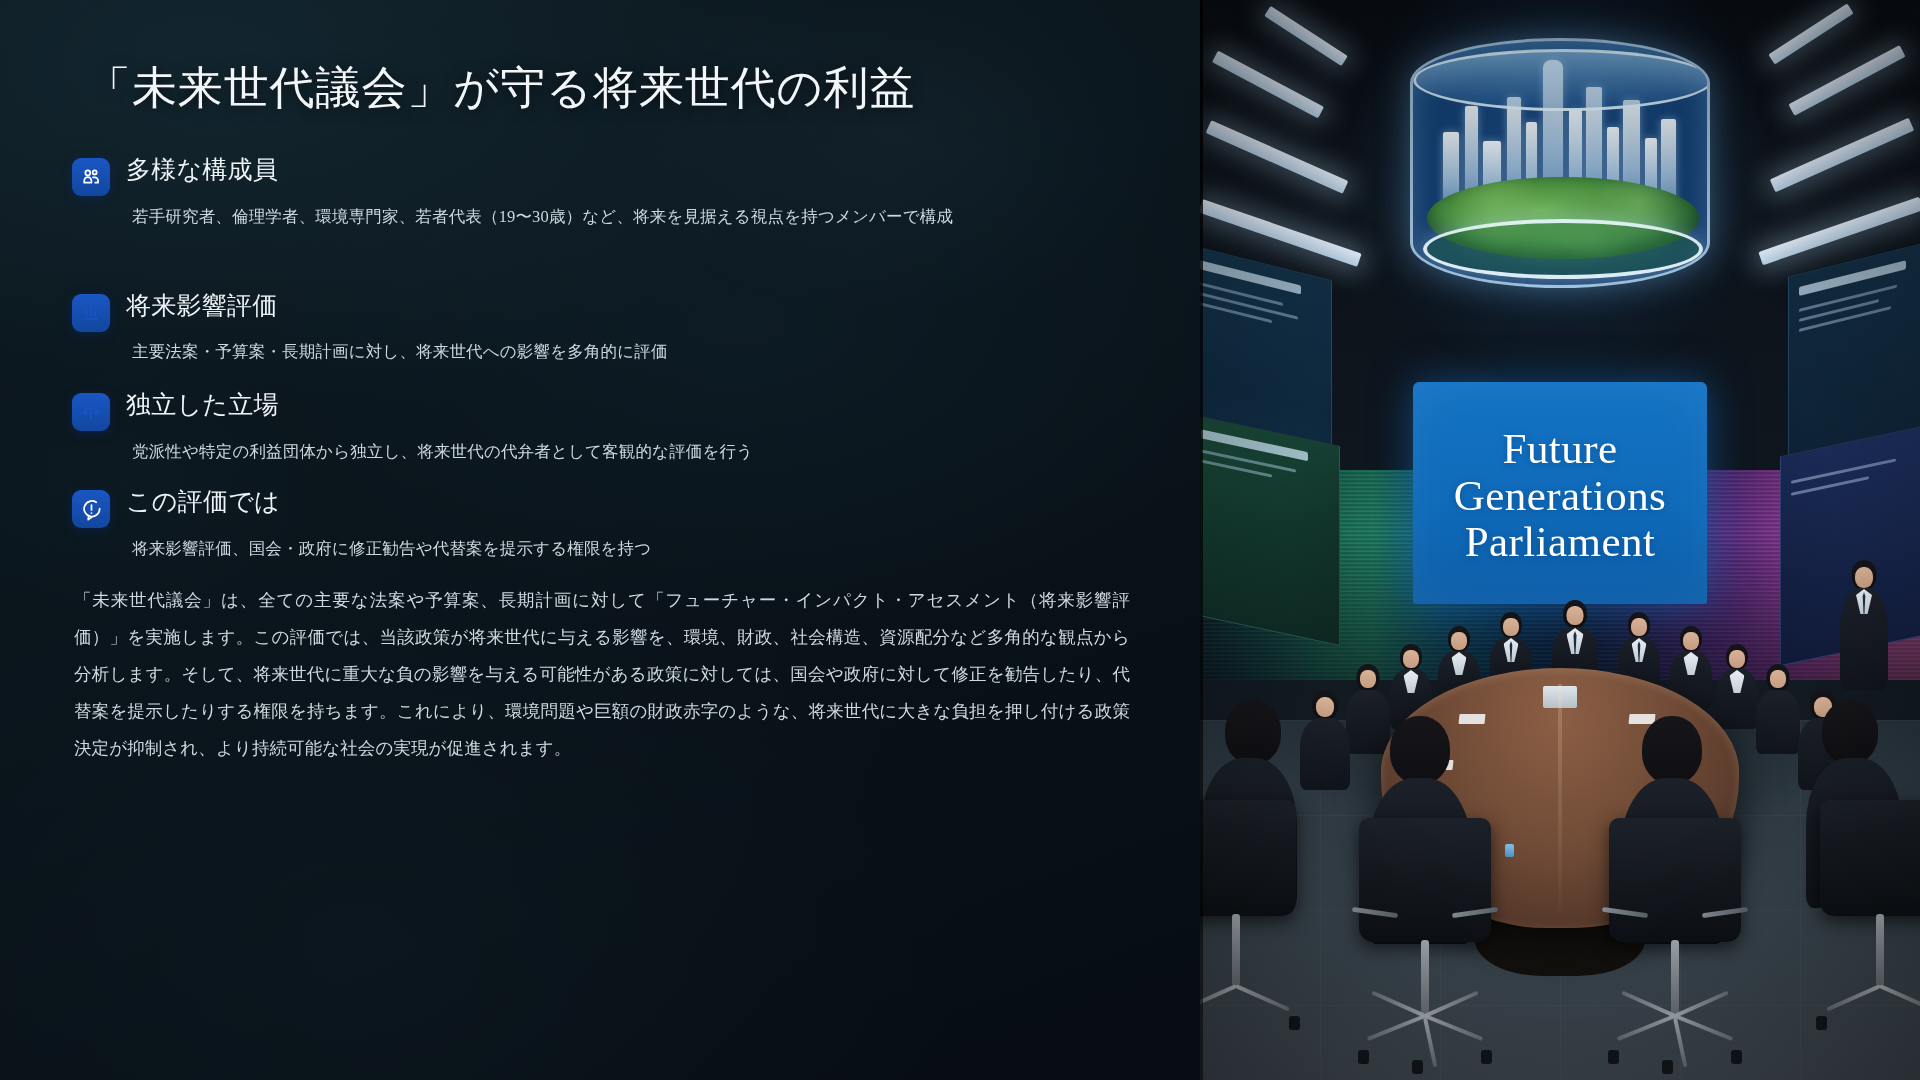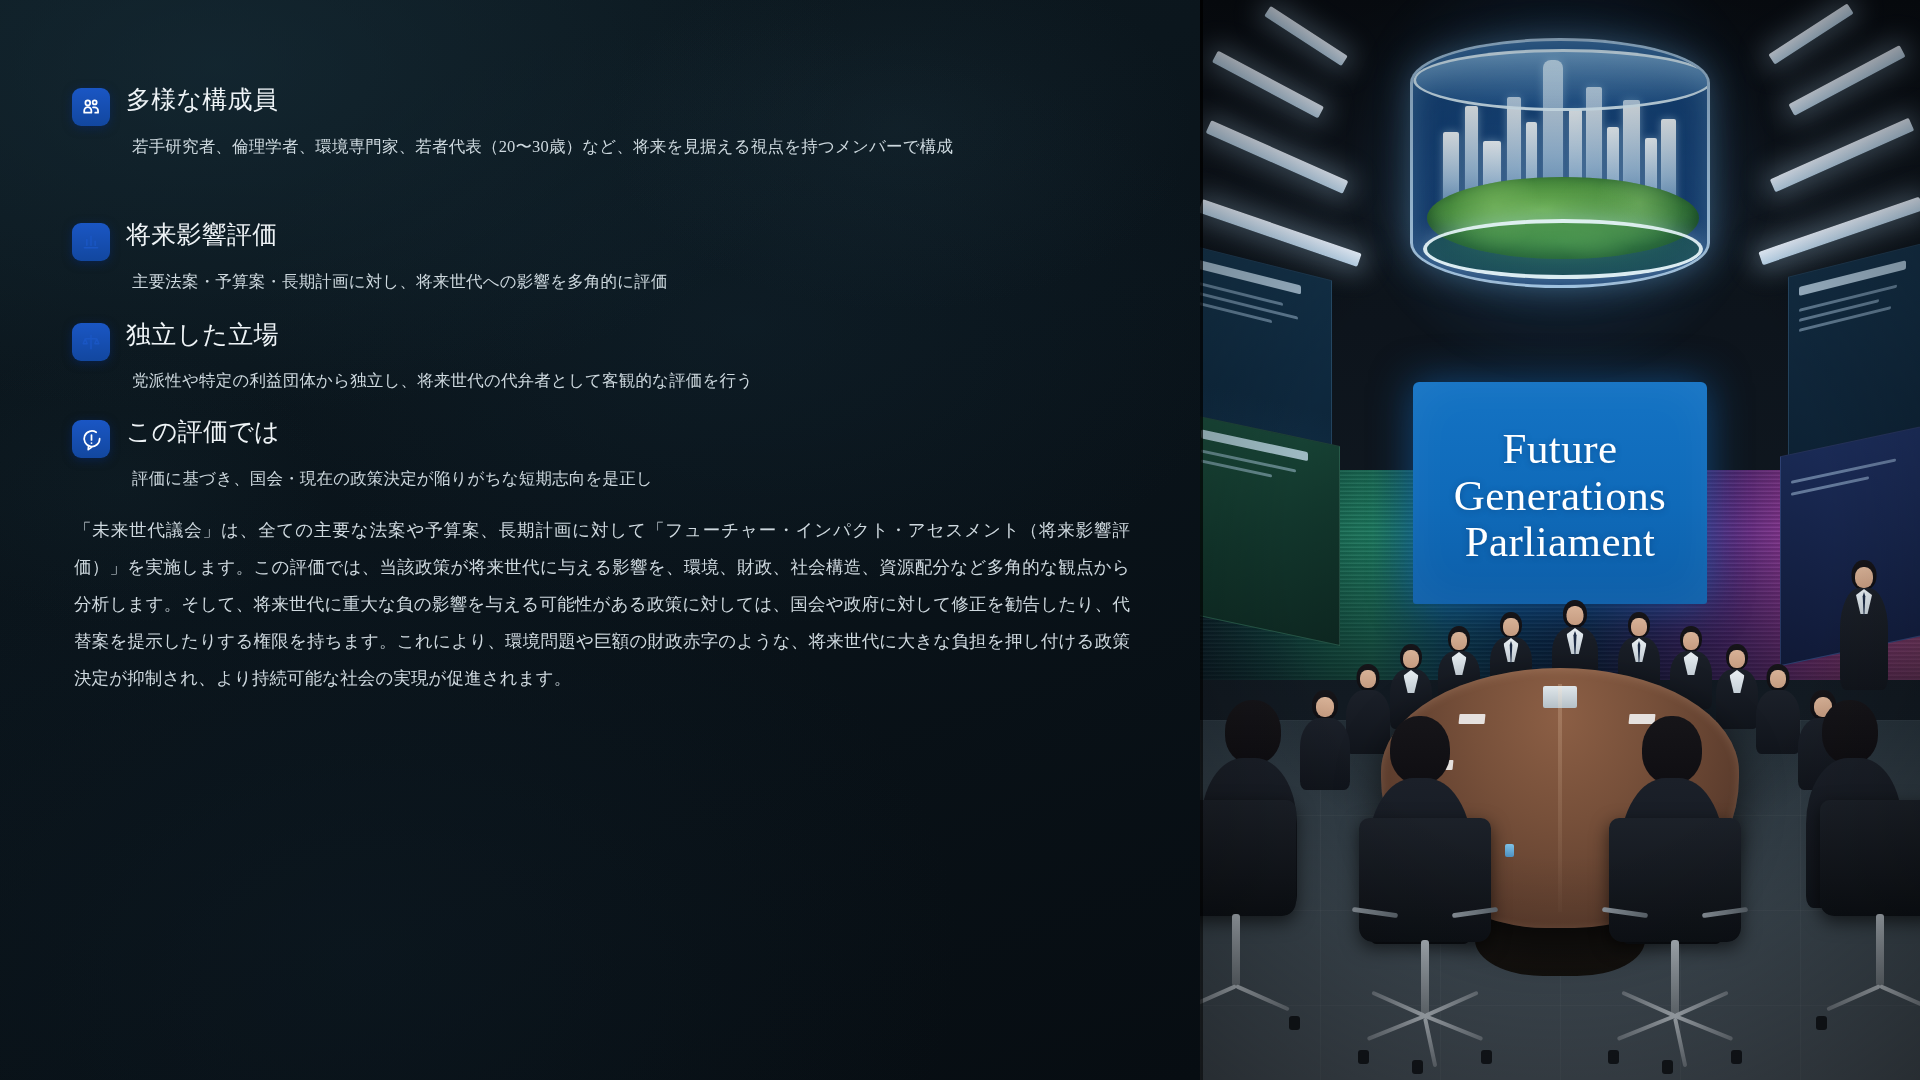--- a/index.html
+++ b/index.html
@@ -449,35 +449,36 @@
     background:linear-gradient(180deg, rgba(0,0,0,0.85), rgba(0,0,0,0.5));
   }
 </style>
 </head>
 <body>
 
 <div class="slide">
 
   <div class="left-panel">
 
+    <h1 class="slide-title">「未来世代議会」が守る将来世代の利益</h1>
 
     <div class="features">
 
       <div class="feature f-gap-1">
         <div class="feature-icon">
           <svg width="22" height="22" viewBox="0 0 24 24" fill="none" stroke="#ffffff" stroke-width="1.9" stroke-linecap="round" stroke-linejoin="round">
             <circle cx="8.5" cy="7.5" r="2.6"></circle>
             <circle cx="16" cy="7" r="2.2"></circle>
             <path d="M4.6 18.2v-2.1a3.9 3.9 0 0 1 3.9-3.9h0a3.9 3.9 0 0 1 3.9 3.9v2.1z"></path>
             <path d="M14.2 12.4h1.9a3.6 3.6 0 0 1 3.6 3.6v2.2h-3.1"></path>
           </svg>
         </div>
         <div class="feature-body">
           <div class="feature-title">多様な構成員</div>
-          <div class="feature-desc">若手研究者、倫理学者、環境専門家、若者代表（20〜30歳）など、将来を見据える視点を持つメンバーで構成</div>
+          <div class="feature-desc">若手研究者、倫理学者、環境専門家、若者代表（19〜30歳）など、将来を見据える視点を持つメンバーで構成</div>
         </div>
       </div>
 
       <div class="feature f-gap-3">
         <div class="feature-icon">
           <svg width="20" height="20" viewBox="0 0 24 24" fill="none" stroke="rgba(26,86,196,0.95)" stroke-width="1.8" stroke-linecap="round" stroke-linejoin="round">
             <path d="M4 19h16M7 16V9M12 16V5M17 16v-5"></path>
           </svg>
         </div>
         <div class="feature-body">
@@ -502,21 +503,21 @@
         <div class="feature-icon">
           <svg width="23" height="23" viewBox="0 0 24 24" fill="none" stroke="#ffffff" stroke-width="1.8" stroke-linecap="round" stroke-linejoin="round">
             <path d="M20.5 11.2a8.1 8.1 0 1 1-3.6-6.7"></path>
             <path d="M12 20.2l-3.4 2.4.3-3.6"></path>
             <path d="M12 7.4v5.1"></path>
             <circle cx="12" cy="15.7" r="0.95" fill="#ffffff" stroke="none"></circle>
           </svg>
         </div>
         <div class="feature-body">
           <div class="feature-title">この評価では</div>
-          <div class="feature-desc">評価に基づき、国会・現在の政策決定が陥りがちな短期志向を是正し</div>
+          <div class="feature-desc">将来影響評価、国会・政府に修正勧告や代替案を提示する権限を持つ</div>
         </div>
       </div>
 
     </div>
 
     <div class="body-copy">
       <p>「未来世代議会」は、全ての主要な法案や予算案、長期計画に対して「フューチャー・インパクト・アセスメント（将来影響評価）」を実施します。この評価では、当該政策が将来世代に与える影響を、環境、財政、社会構造、資源配分など多角的な観点から分析します。そして、将来世代に重大な負の影響を与える可能性がある政策に対しては、国会や政府に対して修正を勧告したり、代替案を提示したりする権限を持ちます。これにより、環境問題や巨額の財政赤字のような、将来世代に大きな負担を押し付ける政策決定が抑制され、より持続可能な社会の実現が促進されます。</p>
     </div>
 
   </div>

